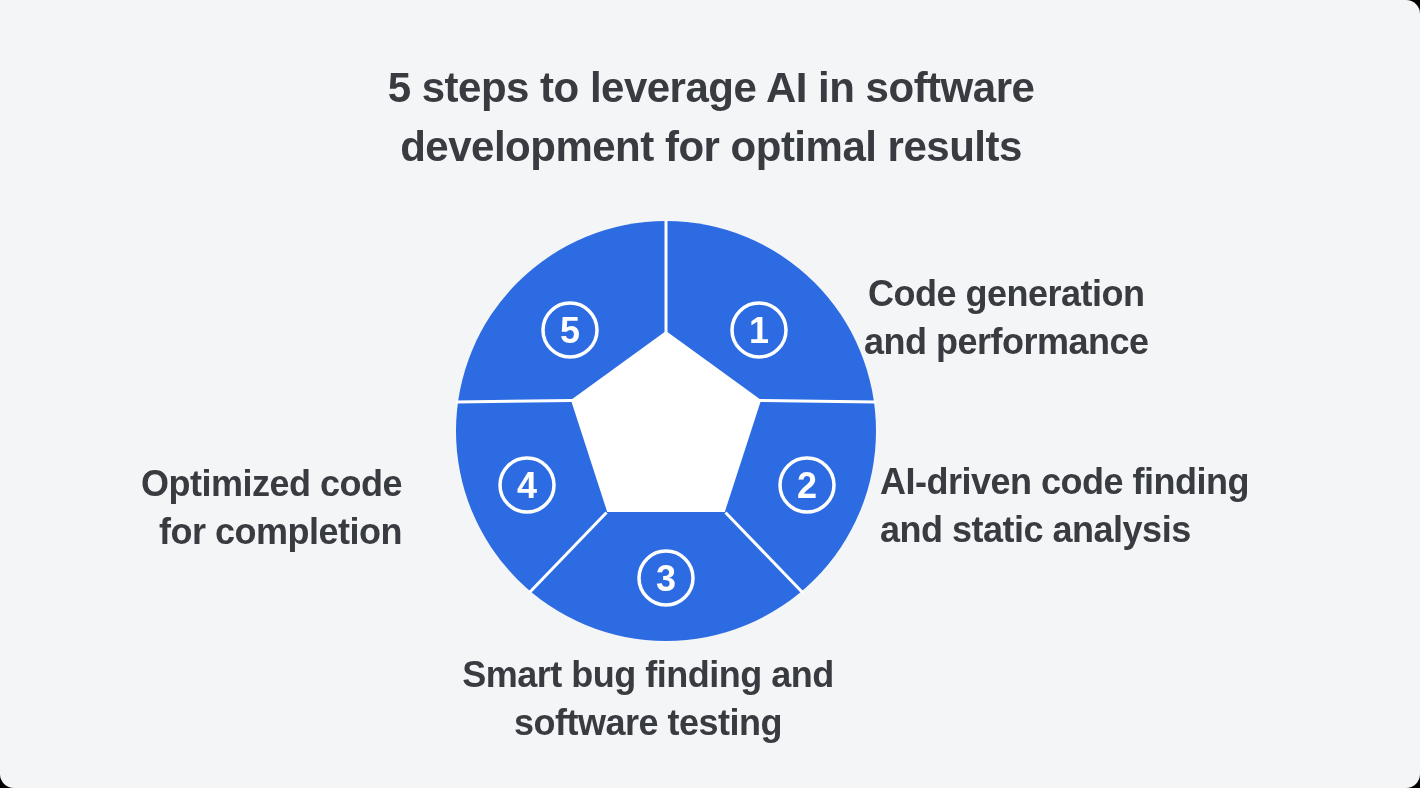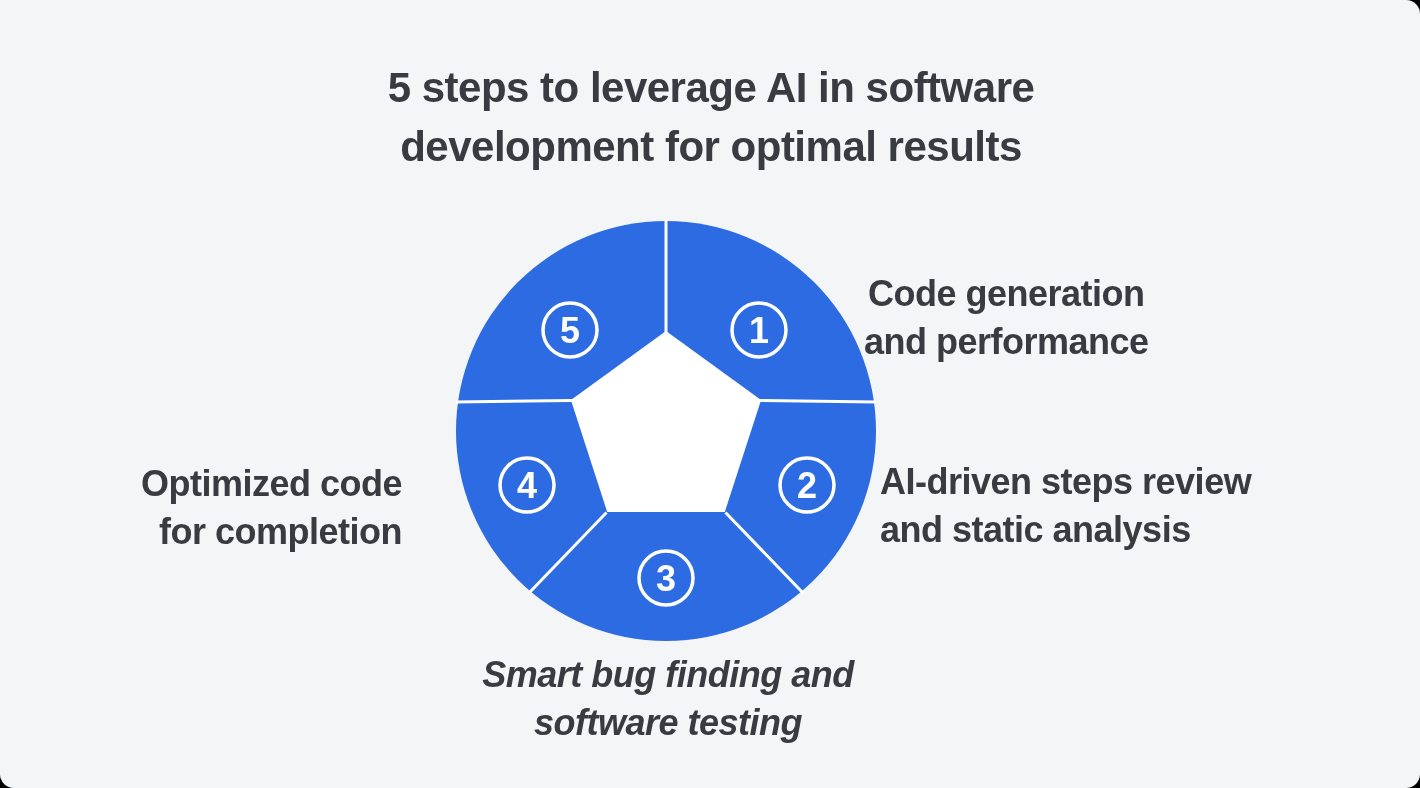--- a/index.html
+++ b/index.html
@@ -57,21 +57,21 @@
     line-height: 48px;
     letter-spacing: -0.5px;
     color: #383b40;
     white-space: nowrap;
   }
   .step-label span { display: block; }
   .align-right { text-align: right; }
   .align-center { text-align: center; }
   .label-1 { left: 864px; top: 270px; text-align: center; }
   .label-2 { left: 880px; top: 458px; }
-  .label-3 { left: 412px; width: 512px; top: 651px; font-style: italic; }
+  .label-3 { left: 392px; width: 512px; top: 651px; }
   .label-4 { right: 1018px; top: 452px; margin-top: 8px; }
   .label-5 { right: 958px; top: 255px; }
 </style>
 </head>
 <body>
 
 <div class="canvas">
 
   <h1 class="title">
     <span>5 steps to leverage AI in software</span>
@@ -111,21 +111,21 @@
       <text class="badge-num" x="570" y="343">5</text>
     </g>
   </svg>
 
   <div class="step-label label-1">
     <span>Code generation</span>
     <span>and performance</span>
   </div>
 
   <div class="step-label label-2">
-    <span>AI-driven steps review</span>
+    <span>AI-driven code finding</span>
     <span>and static analysis</span>
   </div>
 
   <div class="step-label label-3 align-center">
     <span>Smart bug finding and</span>
     <span>software testing</span>
   </div>
 
   <div class="step-label label-4 align-right">
     <span>Optimized code</span>

